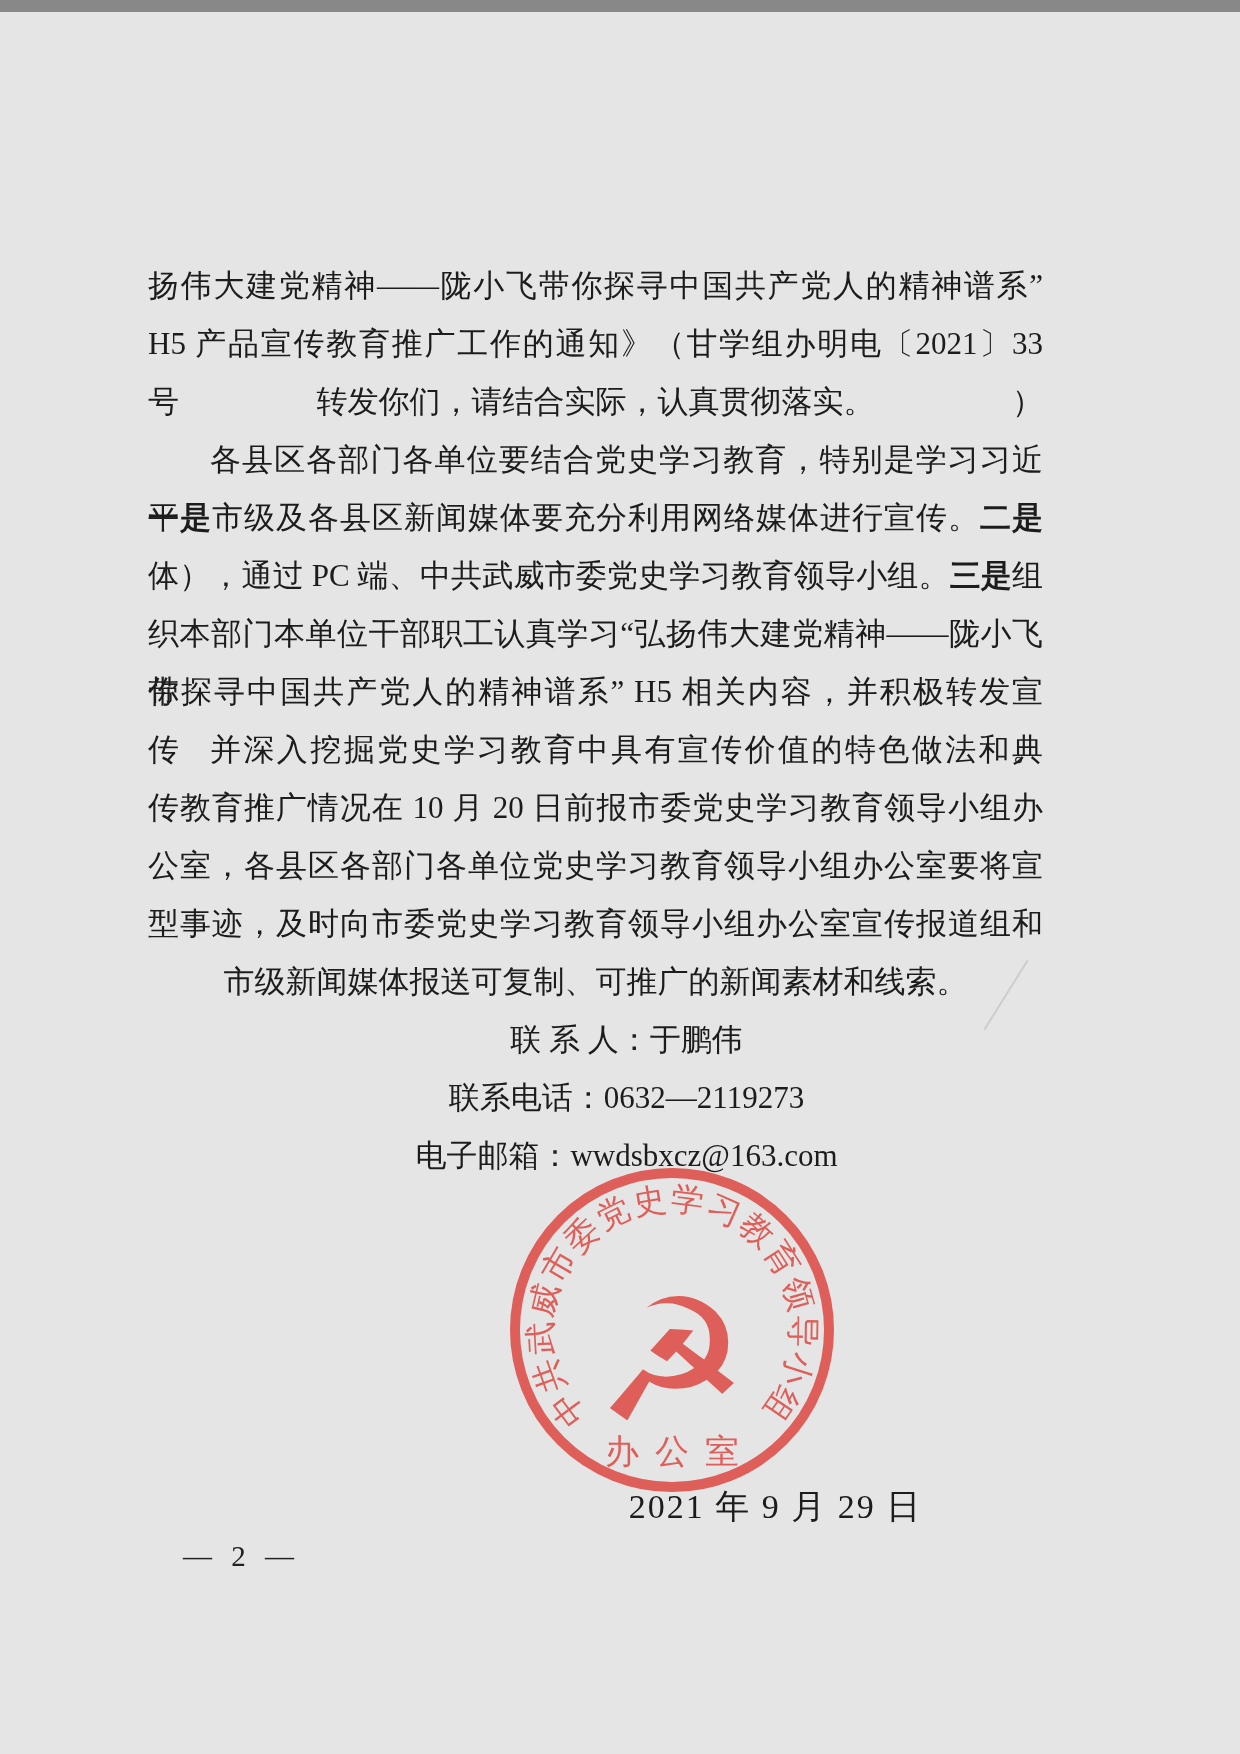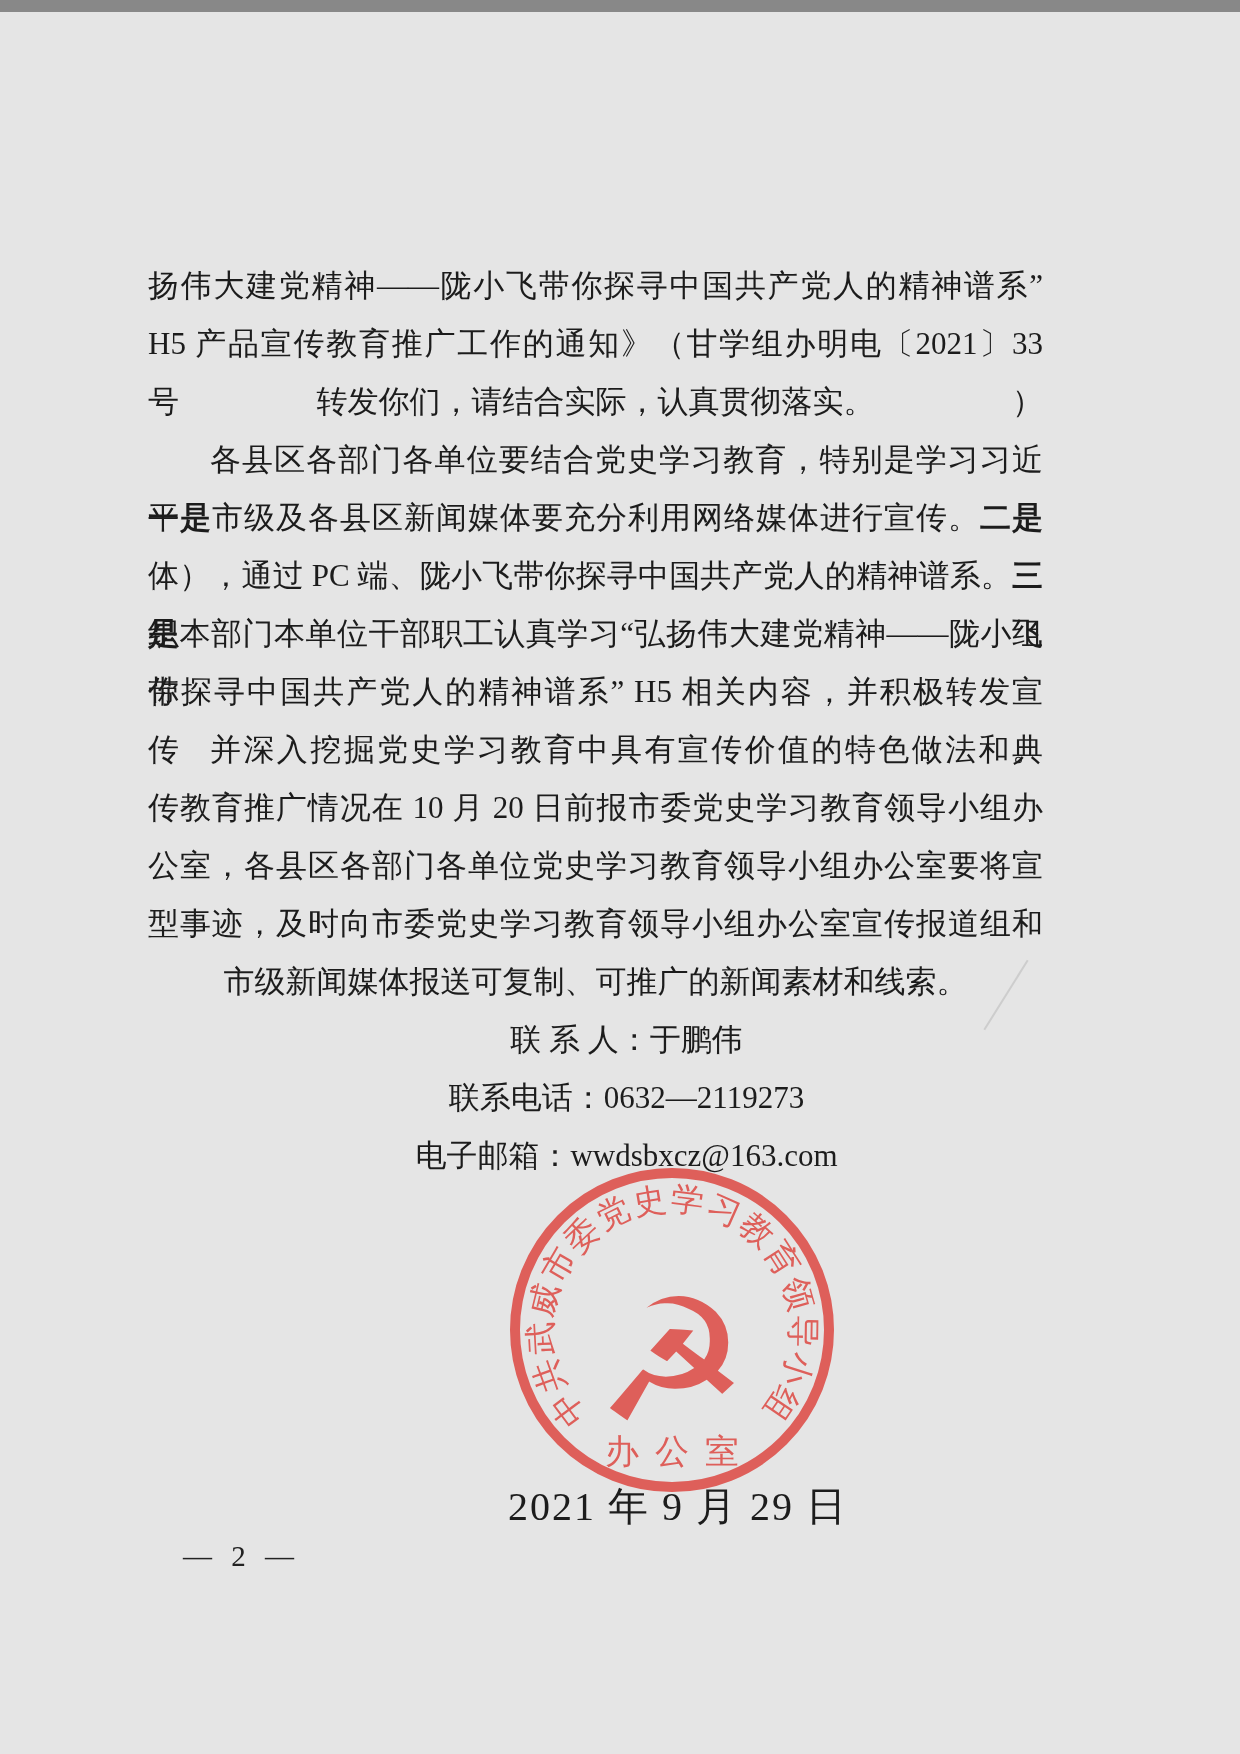--- a/index.html
+++ b/index.html
@@ -43,24 +43,25 @@
     font-size:30px;
     line-height:58px;
     z-index:3;
   }
   .sig-date{
     position:absolute;
     left:148px;top:1466px;
     width:895px;
     padding-left:360px;
     box-sizing:border-box;
-    font-size:40px;
+    font-size:34px;
     line-height:58px;
     letter-spacing:2px;
     z-index:3;
+    text-align:center;
   }
   .pageno{
     position:absolute;
     left:183px;top:1524px;
     font-size:29px;
     line-height:40px;
     letter-spacing:6px;
     color:#222;
   }
   .seal{
@@ -107,21 +108,21 @@
 <body>
 
 <div class="page">
 
   <div class="doc" id="doc-body">
       <div class="line fill"><span>扬伟大建党精神——陇小飞带你探寻中国共产党人的精神谱系”</span></div>
       <div class="line fill"><span>H5 产品宣传教育推广工作的通知》（甘学组办明电〔2021〕33 号）</span></div>
       <div class="line"><span>转发你们，请结合实际，认真贯彻落实。</span></div>
       <div class="line indent fill"><span>各县区各部门各单位要结合党史学习教育，特别是学习习近平</span></div>
       <div class="line fill"><span class="bold">一是</span><span>市级及各县区新闻媒体要充分利用网络媒体进行宣传。</span><span class="bold">二是</span></div>
-      <div class="line fill"><span>体），通过 PC 端、陇小飞带你探寻中国共产党人的精神谱系。</span><span class="bold">三是</span><span>组</span></div>
+      <div class="line fill"><span>体），通过 PC 端、中共武威市委党史学习教育领导小组。</span><span class="bold">三是</span><span>组</span></div>
       <div class="line fill"><span>织本部门本单位干部职工认真学习“弘扬伟大建党精神——陇小飞带</span></div>
       <div class="line fill"><span>你探寻中国共产党人的精神谱系” H5 相关内容，并积极转发宣传。</span></div>
       <div class="line indent fill"><span>并深入挖掘党史学习教育中具有宣传价值的特色做法和典</span></div>
       <div class="line fill"><span>传教育推广情况在 10 月 20 日前报市委党史学习教育领导小组办</span></div>
       <div class="line fill"><span>公室，各县区各部门各单位党史学习教育领导小组办公室要将宣</span></div>
       <div class="line fill"><span>型事迹，及时向市委党史学习教育领导小组办公室宣传报道组和</span></div>
       <div class="line"><span>市级新闻媒体报送可复制、可推广的新闻素材和线索。</span></div>
       <div class="line indent"><span>联 系 人：于鹏伟</span></div>
       <div class="line indent"><span>联系电话：0632—2119273</span></div>
       <div class="line indent"><span>电子邮箱：wwdsbxcz@163.com</span></div>

